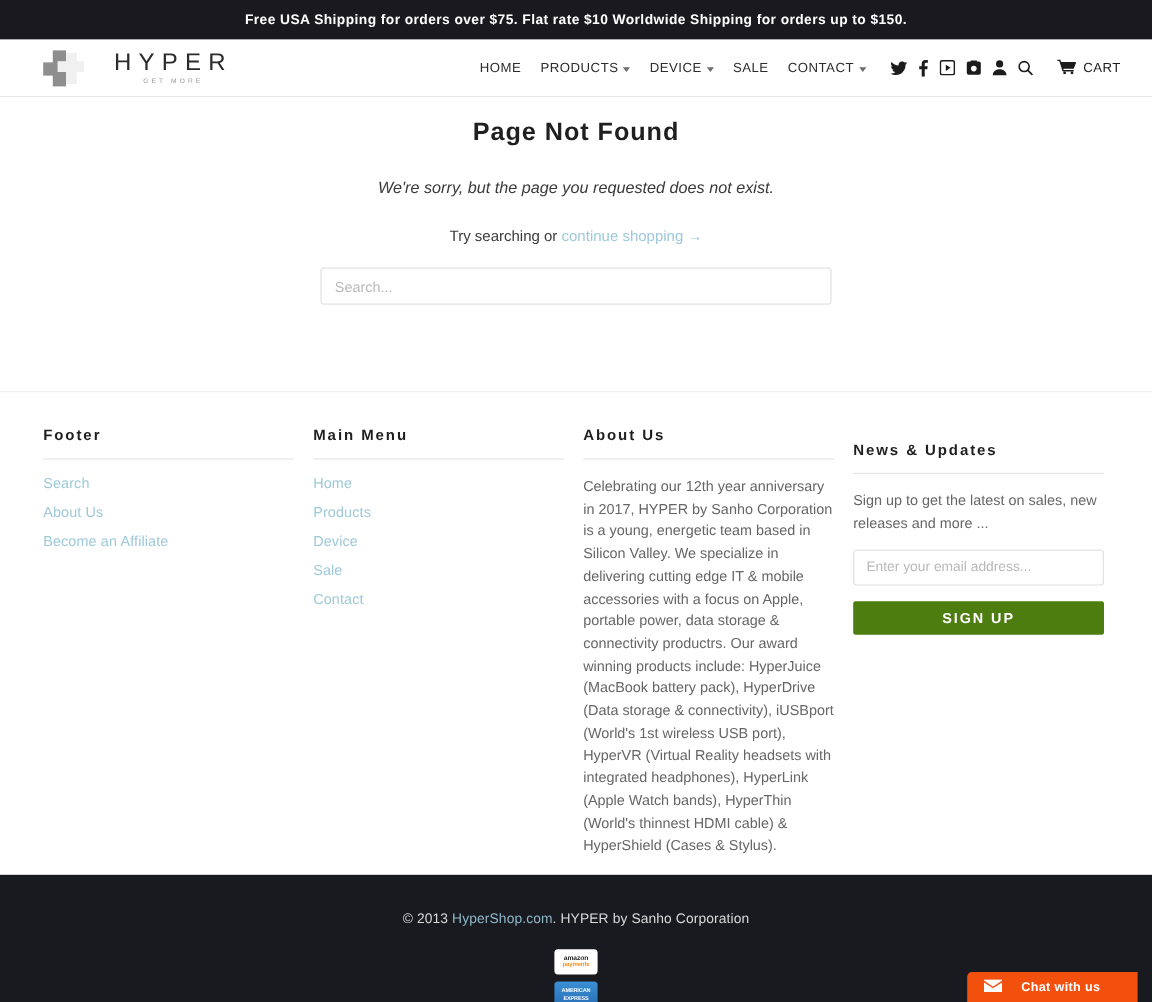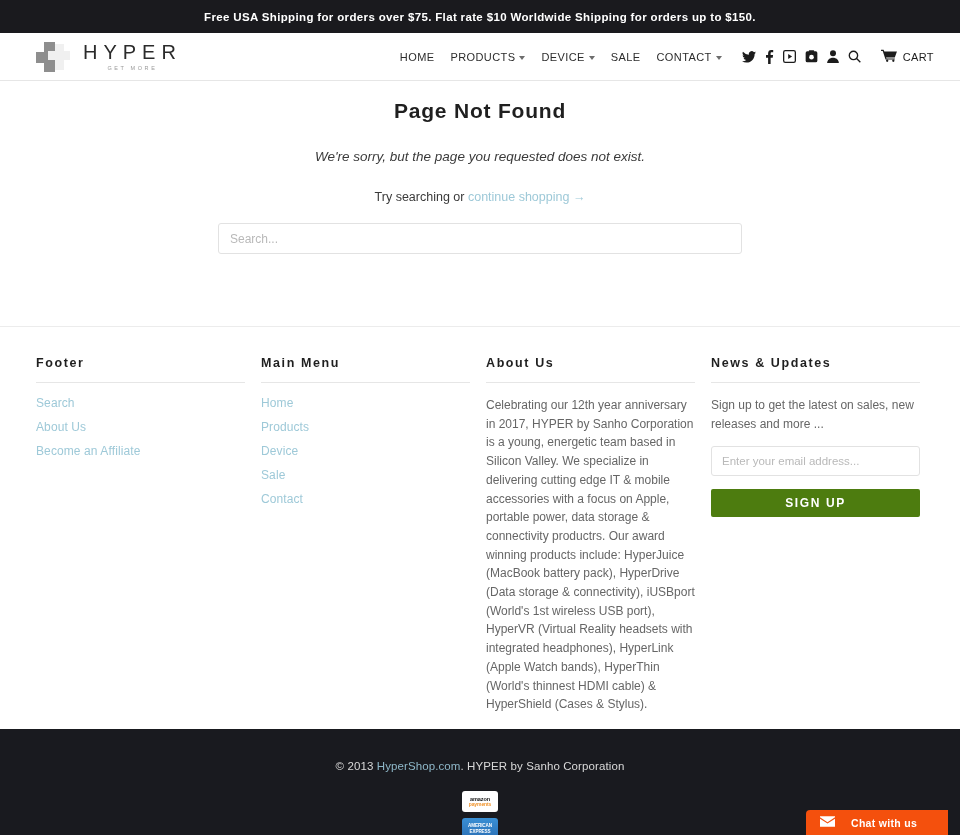--- a/index.html
+++ b/index.html
@@ -27,21 +27,21 @@
 
   
   .header {
     height: 48px;
     border-bottom: 1px solid #e6e6e6;
     display: flex;
     align-items: center;
     padding: 0 26px 0 36px;
     background: #fff;
   }
-  .logo { display: flex; align-items: center; gap: 8px; text-decoration: none; }
+  .logo { display: flex; align-items: center; gap: 20px; text-decoration: none; }
   .logo-mark { position: relative; width: 34px; height: 30px; }
   .logo-mark .sq { position: absolute; }
   .logo-mark .c1 { left: 8px;  top: 0px;  width: 11px; height: 30px; background: #8e8e8e; }
   .logo-mark .c2 { left: 0px;  top: 10px; width: 27px; height: 11px; background: #8e8e8e; }
   .logo-mark .c3 { left: 19px; top: 2px;  width: 9px;  height: 26px; background: #f0f0f0; }
   .logo-mark .c4 { left: 12px; top: 9px;  width: 22px; height: 9px;  background: #f0f0f0; }
   .logo-text { display: flex; flex-direction: column; align-items: center; }
   .logo-word {
     font-size: 20px; font-weight: 400; letter-spacing: 6px;
     color: #2b2b2b; line-height: 1.05; padding-left: 5px;
@@ -77,33 +77,33 @@
     letter-spacing: 0.8px; margin-bottom: 26px;
   }
   .sorry {
     font-size: 13.5px; font-style: italic; color: #3a3a3a;
     margin-bottom: 26px;
   }
   .try-line { font-size: 12.5px; color: #3a3a3a; margin-bottom: 19px; }
   .try-line a { color: #9ec9d8; text-decoration: none; }
   .search-wrap { display: flex; justify-content: center; }
   .search-input {
-    width: 524px; height: 31px; border: 1px solid #e2e2e2; border-radius: 3px;
+    width: 426px; height: 31px; border: 1px solid #e2e2e2; border-radius: 3px;
     padding: 0 11px; font-size: 12px; color: #555;
     font-family: "Liberation Sans", sans-serif; background: #fff; outline: none;
   }
   .search-input::placeholder { color: #b9b9b9; }
 
   
   .footer-sep { margin-top: 72px; border-top: 1px solid #ececec; }
   .footer {
     display: flex; padding: 29px 36px 0 36px; gap: 0; background: #fff;
   }
   .fcol { width: 209px; margin-right: 16px; }
-  .fcol:last-child { margin-right: 0; }
+  .fcol:last-child { margin-right: 0; margin-top: 12px; }
   .fcol-head {
     font-size: 12.5px; font-weight: bold; color: #1f1f1f;
     letter-spacing: 1.6px; padding-bottom: 12px;
   }
   .fcol-rule { border-top: 1px solid #e6e6e6; margin-bottom: 13px; }
   .flink {
     display: block; font-size: 12px; color: #9ec9d8;
     text-decoration: none; margin-bottom: 10px; letter-spacing: 0.1px;
   }
   .about-text { font-size: 12px; line-height: 18.7px; color: #666; }

